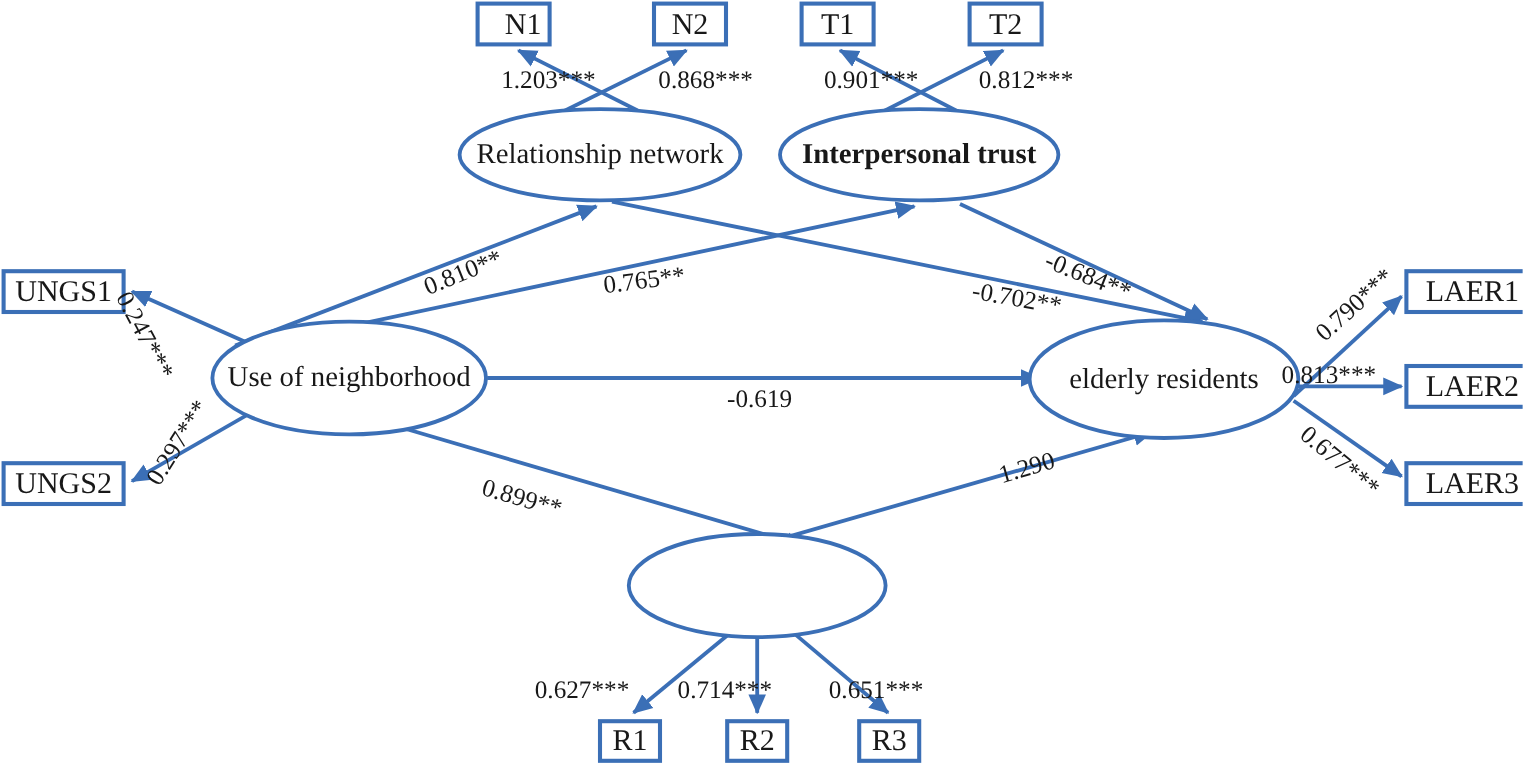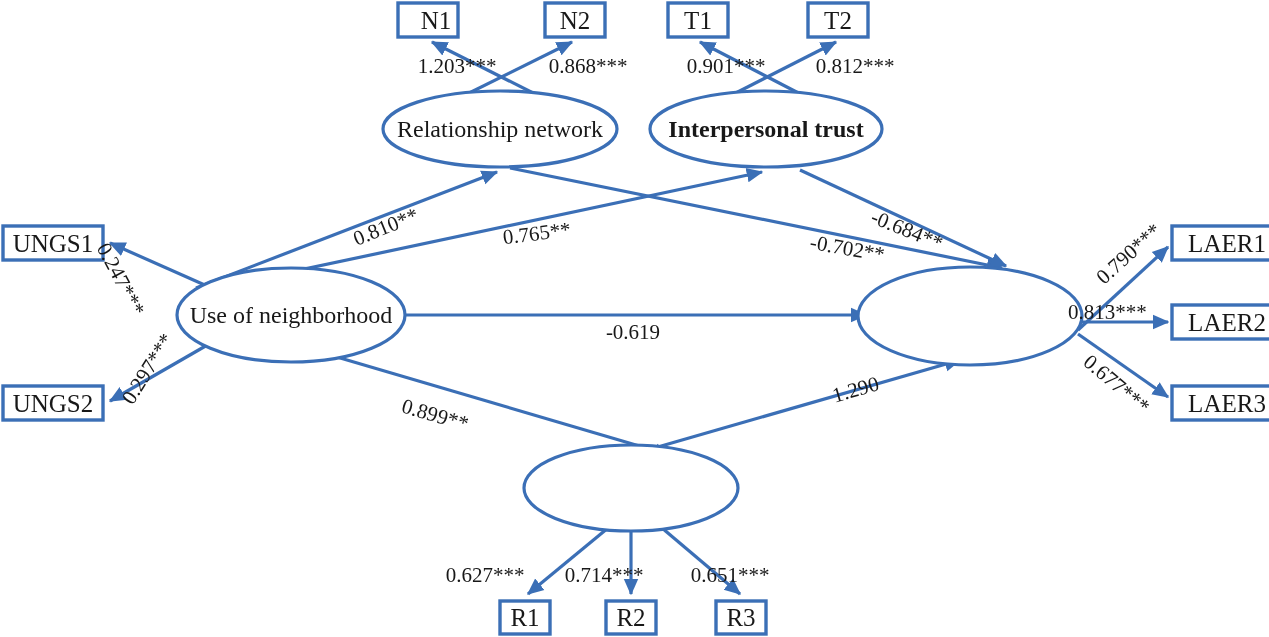--- a/index.html
+++ b/index.html
@@ -160,20 +160,21 @@
   <div class="lbl-wrap" style="left:383px; top:92px; width:234px; height:74px;">
     <span class="node-ellipse-label" style="position:static;">Relationship network</span>
   </div>
   <div class="lbl-wrap" style="left:650px; top:92px; width:232px; height:74px;font-weight:bold;">
     <span class="node-ellipse-label" style="position:static;">Interpersonal trust</span>
   </div>
   <div class="lbl-wrap" style="left:177px; top:268px; width:228px; height:94px; flex-direction:row;">
     <span class="node-ellipse-label" style="position:static;">Use of neighborhood</span>
   </div>
   <div class="lbl-wrap" style="left:858px; top:267px; width:224px; height:98px; flex-direction:column;">
+    <span class="node-ellipse-label" style="position:static;">elderly residents</span>
   </div>
 
   <div class="edge-label" style="left:402px; top:56px; width:110px;">1.203***</div>
   <div class="edge-label" style="left:533px; top:56px; width:110px;">0.868***</div>
   <div class="edge-label" style="left:671px; top:56px; width:110px;">0.901***</div>
   <div class="edge-label" style="left:800px; top:56px; width:110px;">0.812***</div>
 
   <div class="edge-label" style="left:104px; top:226px; width:110px; transform:rotate(62deg); transform-origin:left top;">0.247***</div>
   <div class="edge-label" style="left:110px; top:410px; width:110px; transform:rotate(-58deg); transform-origin:left top;">0.297***</div>
 

